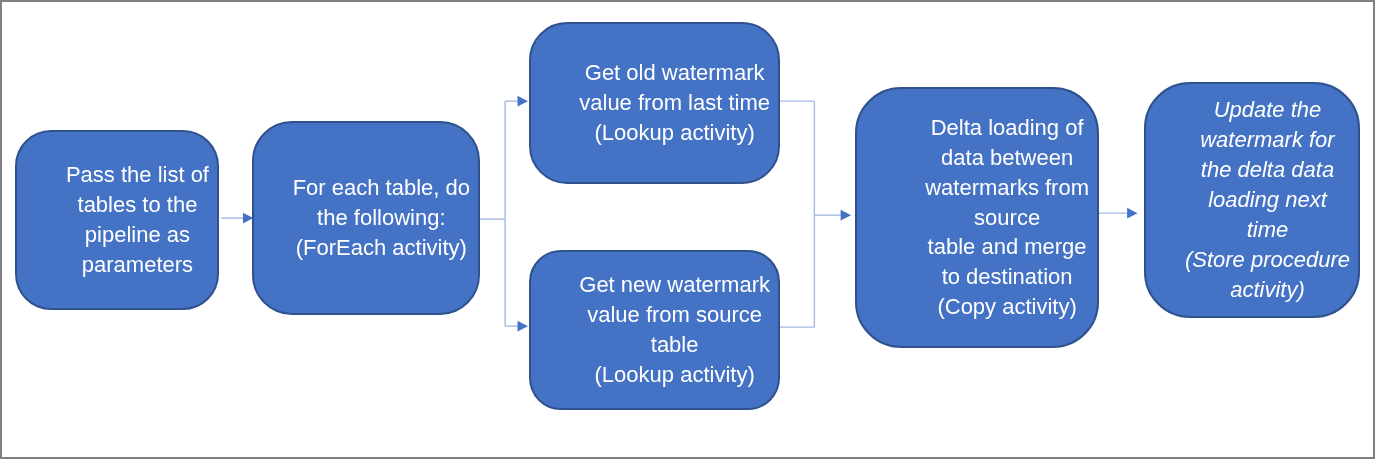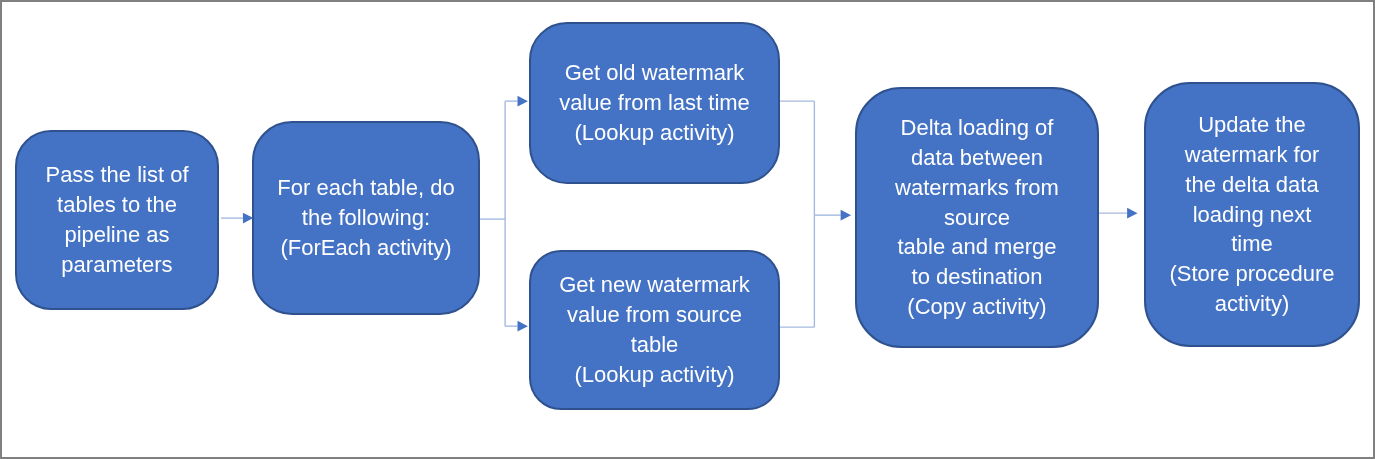--- a/index.html
+++ b/index.html
@@ -33,37 +33,37 @@
     fill: var(--arrow_head, #4472c4);
     stroke: none;
   }
   .node {
     position: absolute;
     box-sizing: border-box;
     background: var(--node_fill, #4472c4);
     border: 2px solid var(--node_border, #2f528f);
     display: flex;
     align-items: center;
-    justify-content: center;
+    justify-content: flex-end;
     text-align: center;
   }
   .node-text {
     color: var(--node_text, #ffffff);
     font-size: 22px;
     line-height: 1.36;
     white-space: pre-line;
     padding: 0 8px;
   }
   
   .node-1 { left: 13px;   top: 128px; width: 204px; height: 180px; border-radius: 36px; }
   .node-2 { left: 250px;  top: 119px; width: 228px; height: 194px; border-radius: 40px; }
   .node-3 { left: 527px;  top: 20px;  width: 251px; height: 162px; border-radius: 38px; }
   .node-4 { left: 527px;  top: 248px; width: 251px; height: 160px; border-radius: 32px; }
   .node-5 { left: 853px;  top: 85px;  width: 244px; height: 261px; border-radius: 46px; }
-  .node-6 { left: 1142px; top: 80px;  width: 216px; height: 265px; border-radius: 46px; }
+  .node-6 { left: 1142px; top: 80px;  width: 216px; height: 236px; border-radius: 46px; font-style: italic; }
 </style>
 </head>
 <body>
 
 <div class="frame">
 
   <svg class="connectors" viewBox="0 0 1375 459" xmlns="http://www.w3.org/2000/svg" aria-hidden="true">
 
     <path d="M217 218 H239"></path>
     <polygon points="239,212.5 249.5,218 239,223.5"></polygon>

